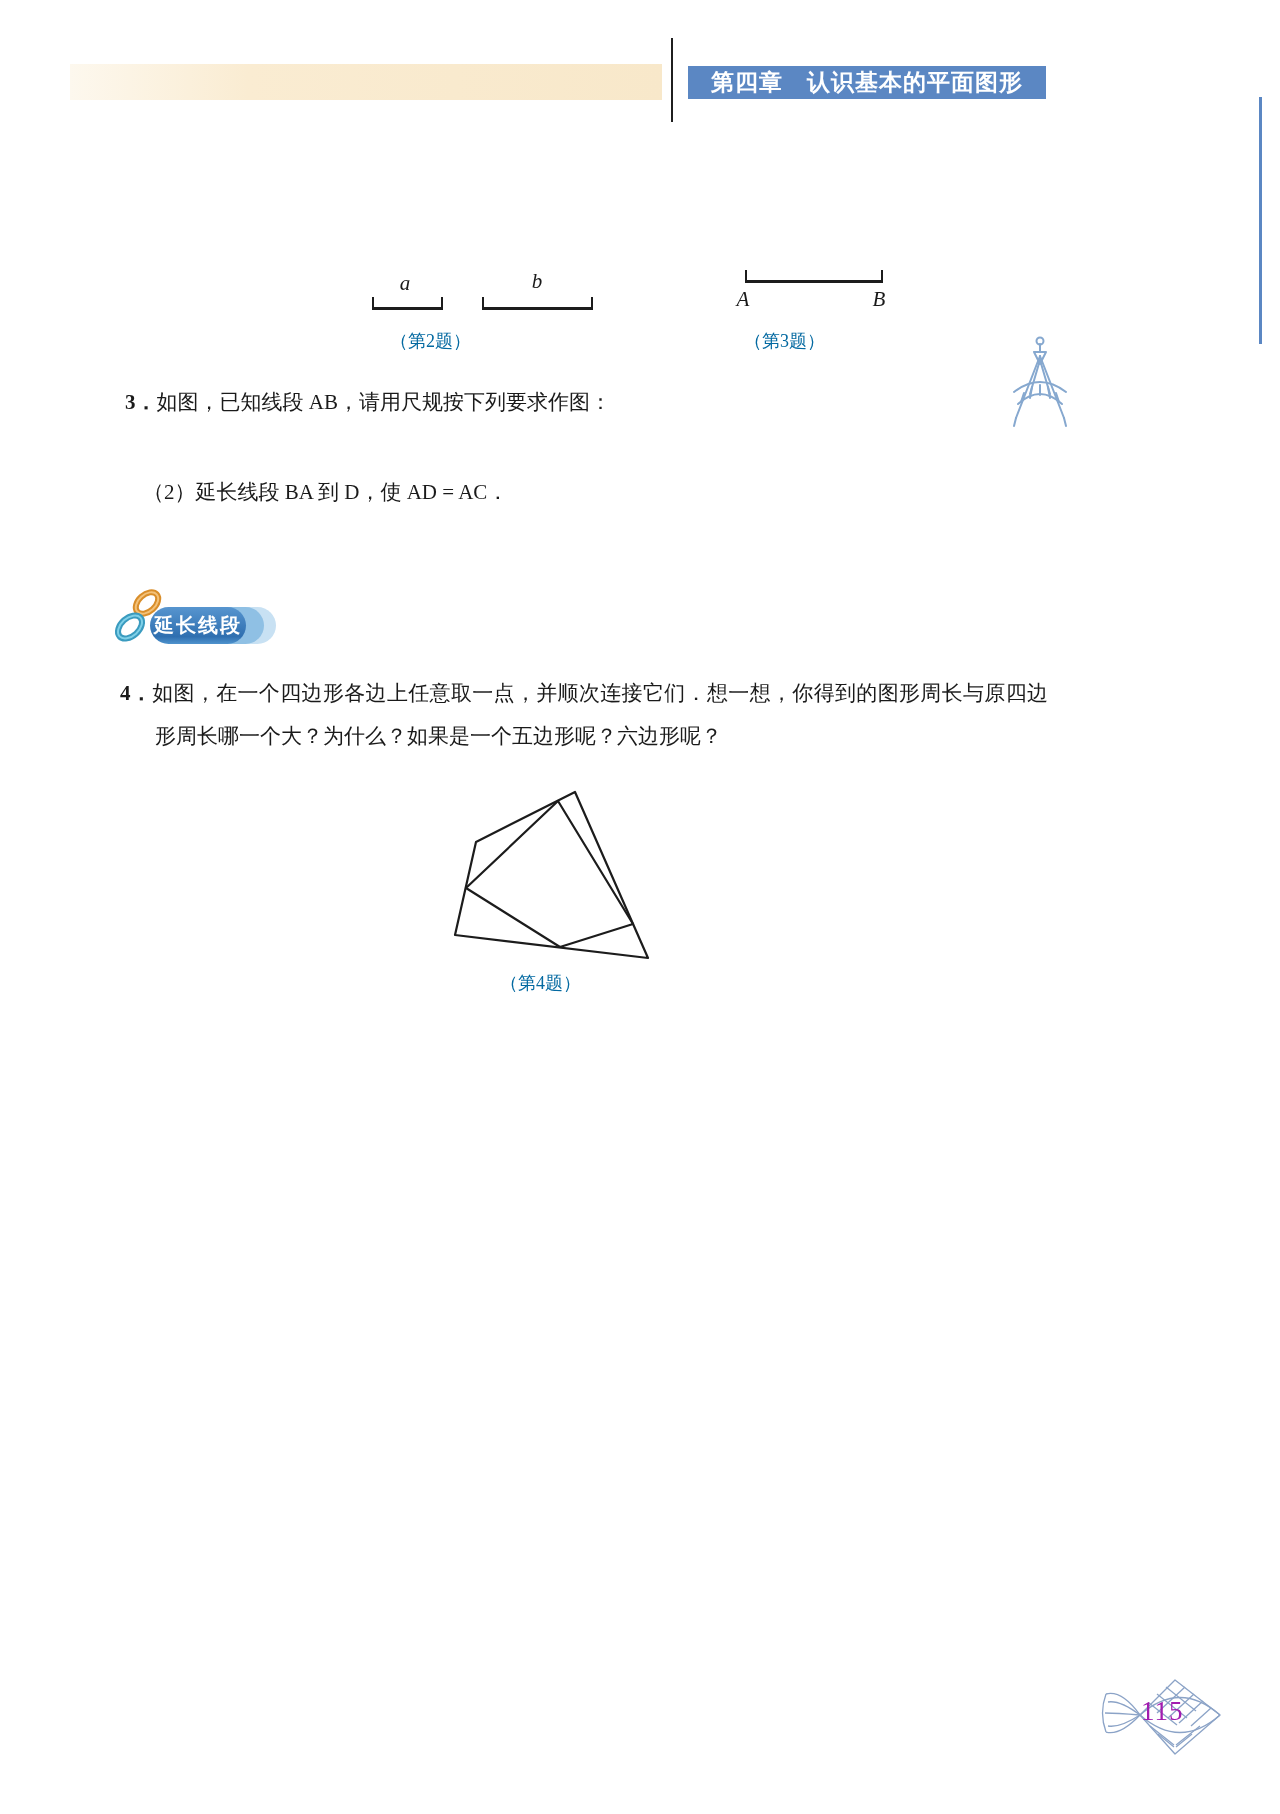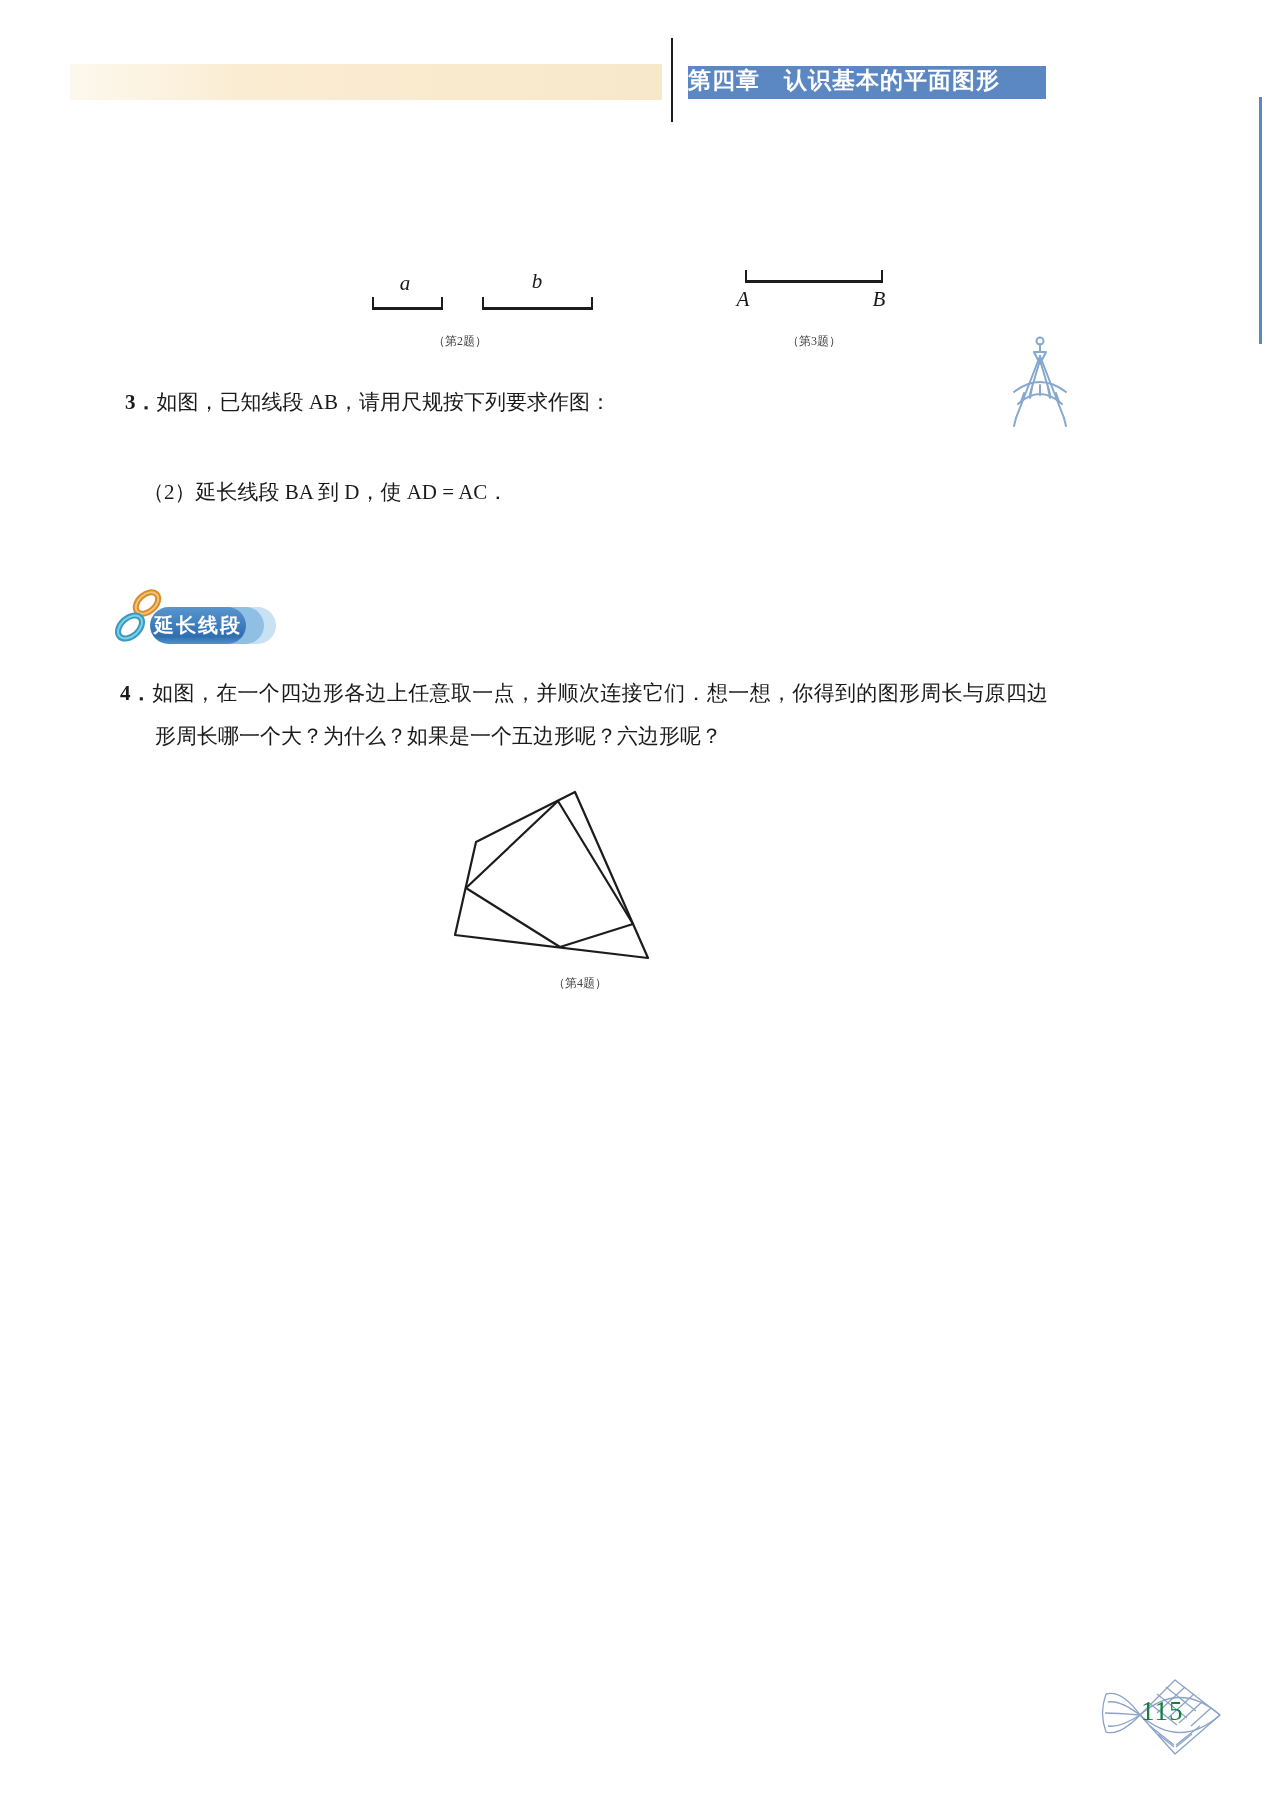--- a/index.html
+++ b/index.html
@@ -16,53 +16,53 @@
   
   .cream-bar{
     left:70px;top:64px;width:592px;height:36px;
     background:linear-gradient(to right,#fdf8ee 0%,#faecd2 30%,#f8e8ca 100%);
   }
   .header-divider{left:671px;top:38px;width:2px;height:84px;background:#1f1f1f;}
   .chapter-box{
     left:688px;top:66px;width:358px;height:33px;
     background:#5b87c3;
     color:#ffffff;font-weight:bold;font-size:23px;line-height:33px;
-    text-align:left;letter-spacing:1px;
-    font-family:Liberation Mono, monospace;
+    text-align:center;letter-spacing:1px;
+    font-family:Liberation Serif, serif;
   }
   .right-rule{left:1259px;top:97px;width:3px;height:247px;background:#5b87c3;}
 
   
   .ptext{font-size:21px;line-height:28px;white-space:nowrap;}
   .pnum{font-weight:bold;}
   .wrap-text{
     font-size:21px;line-height:43px;white-space:normal;
     text-align:justify;padding-left:35px;text-indent:-35px;
   }
 
   
   .seg-line{height:3px;background:#1c1c1c;}
   .seg-tick{width:2px;height:11px;background:#1c1c1c;}
   .seg-label{font-style:italic;font-size:21px;line-height:22px;text-align:center;}
-  .fig-caption{font-size:12px;line-height:22px;text-align:center;color:#404040;}
+  .fig-caption{font-size:18px;line-height:22px;text-align:left;color:#0369a1;}
 
   
   .badge-echo{border-radius:19px;height:37px;}
   .badge-pill{
     left:150px;top:607px;width:96px;height:37px;border-radius:19px;
     background:linear-gradient(to bottom,#5795cf 0%,#2f6fb0 80%,#4f93cd 100%);
     color:#ffffff;font-weight:bold;font-size:20px;line-height:37px;
     text-align:center;letter-spacing:2px;
     font-family:"Liberation Sans","DejaVu Sans",sans-serif;
   }
 
   
   .page-number{
     left:1141px;top:1694px;width:70px;
-    font-size:27px;line-height:34px;color:#15803d;letter-spacing:1px;
+    font-size:27px;line-height:34px;color:#a21caf;letter-spacing:1px;
     font-family:"Liberation Serif","DejaVu Serif",serif;
   }
 </style>
 </head>
 <body>
 
 <div id="page">
 
   <div class="abs cream-bar"></div>
   <div class="abs header-divider"></div>

